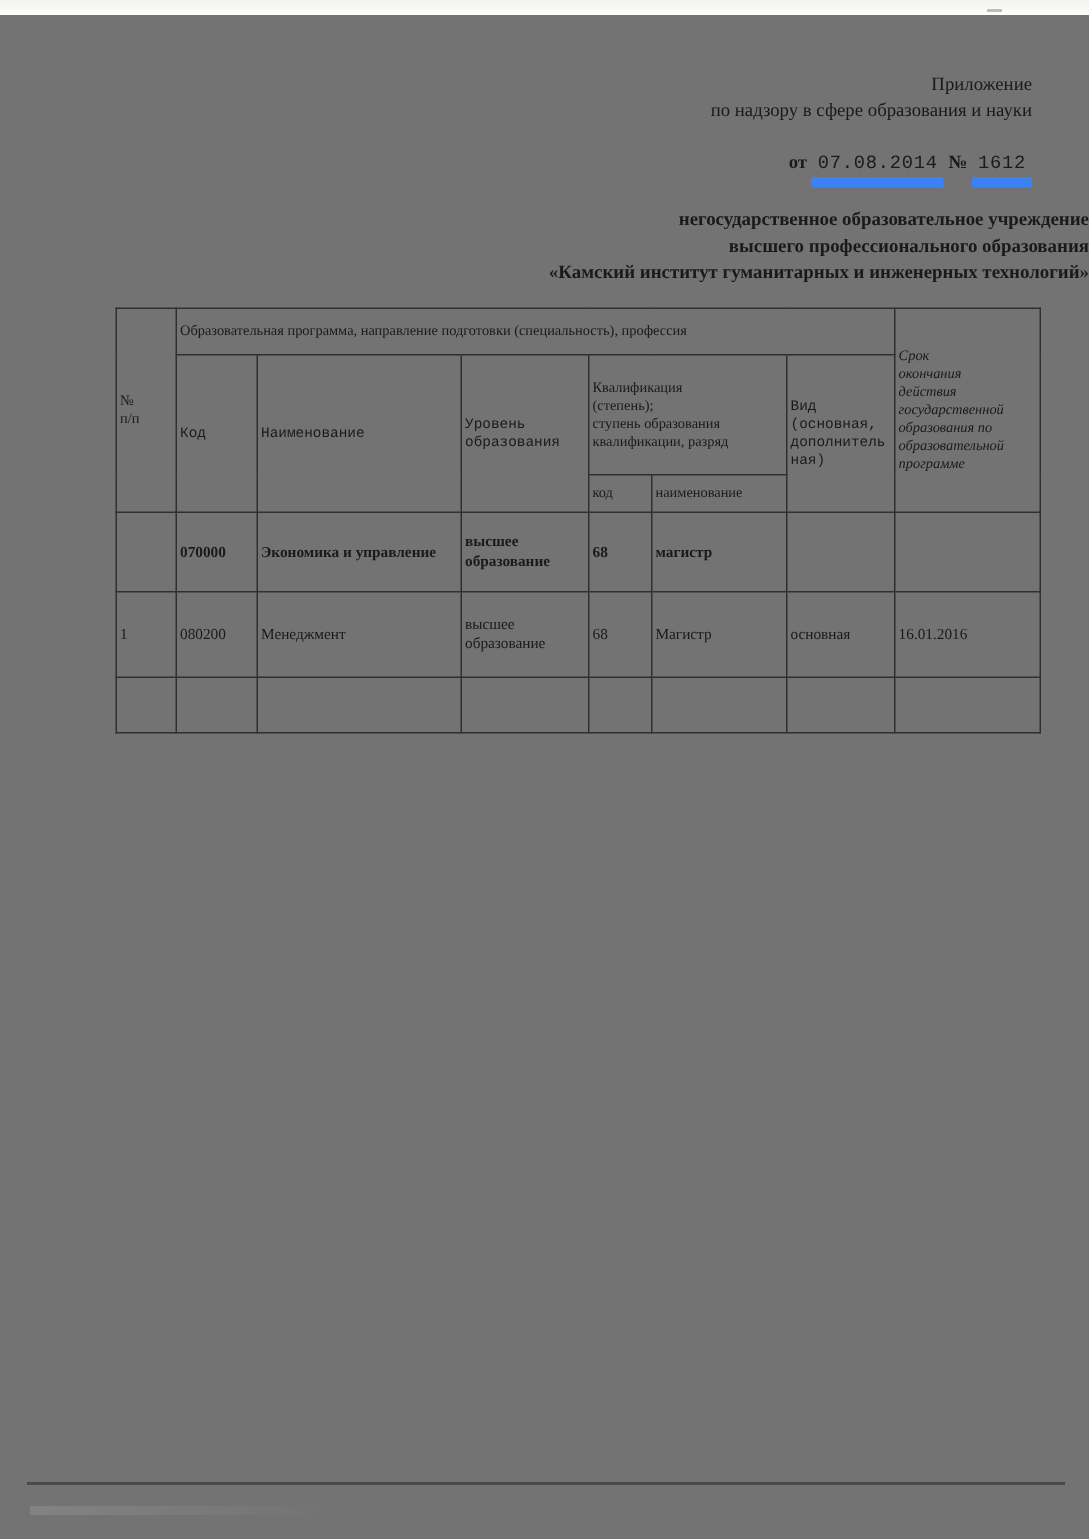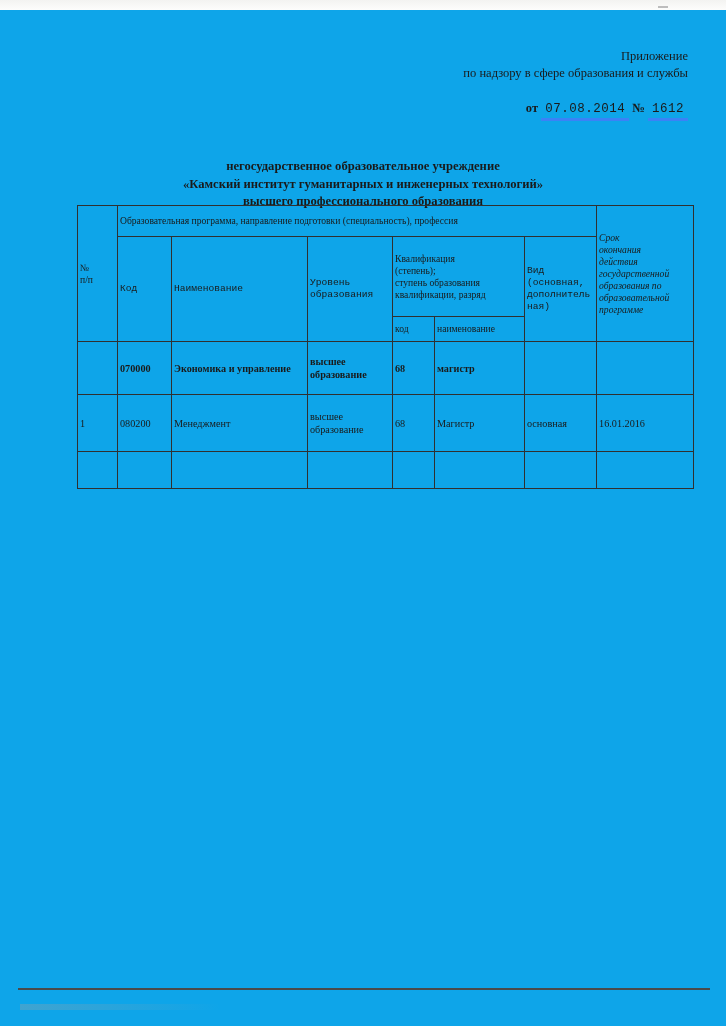--- a/index.html
+++ b/index.html
@@ -12,21 +12,21 @@
     background: #ffffff;
     font-family: "Liberation Serif", serif;
     color: #1a1a1a;
     position: relative;
     overflow: hidden;
   }
   .page {
     position: relative;
     width: 726px;
     height: 1026px;
-    background: #0ea5e9;
+    background: #737373;
   }
   
   .scan-edge-top {
     position: absolute;
     top: 0; left: 0; right: 0;
     height: 10px;
     background: linear-gradient(to bottom, #f3f3f1, #fdfdfc);
   }
   .scan-mark {
     position: absolute;
@@ -70,32 +70,32 @@
     right: 38px;
     font-size: 12.5px;
     line-height: 16px;
     white-space: nowrap;
   }
   .order-line .lbl { font-size: 12.5px; font-weight: bold; }
   .order-line .val {
     font-family: "Liberation Mono", monospace;
     font-size: 12.5px;
     letter-spacing: 0.5px;
-    border-bottom: 3px solid #3b82f6;
+    border-bottom: 7px solid #3b82f6;
     padding: 0 4px 1px 4px;
     display: inline-block;
   }
 
   
   .inst-title {
     position: absolute;
-    top: 158px;
+    top: 138px;
     left: 0;
     width: 726px;
-    text-align: center;
+    text-align: right;
     font-weight: bold;
     font-size: 12.6px;
     line-height: 17.5px;
   }
 
   
   .tbl-wrap {
     position: absolute;
     top: 205px;
     left: 77px;
@@ -154,34 +154,34 @@
 </head>
 <body>
 
 <div class="page">
 
   <div class="scan-edge-top"></div>
   <div class="scan-mark"></div>
 
   <div class="header">
     <div>Приложение</div>
-    <div>по надзору в сфере образования и службы</div>
+    <div>по надзору в сфере образования и науки</div>
   </div>
 
   <div class="order-line">
     <span class="lbl">от</span>
     <span class="val">07.08.2014</span>
     <span class="lbl">№</span>
     <span class="val">1612</span>
   </div>
 
   <div class="inst-title">
     <div>негосударственное образовательное учреждение</div>
+    <div>высшего профессионального образования</div>
     <div>«Камский институт гуманитарных и инженерных технологий»</div>
-    <div>высшего профессионального образования</div>
   </div>
 
   <div class="tbl-wrap">
     <table class="doc">
       <colgroup>
         <col class="c-np">
           <col class="c-kod">
           <col class="c-name">
           <col class="c-level">
         <col class="c-qcode">

